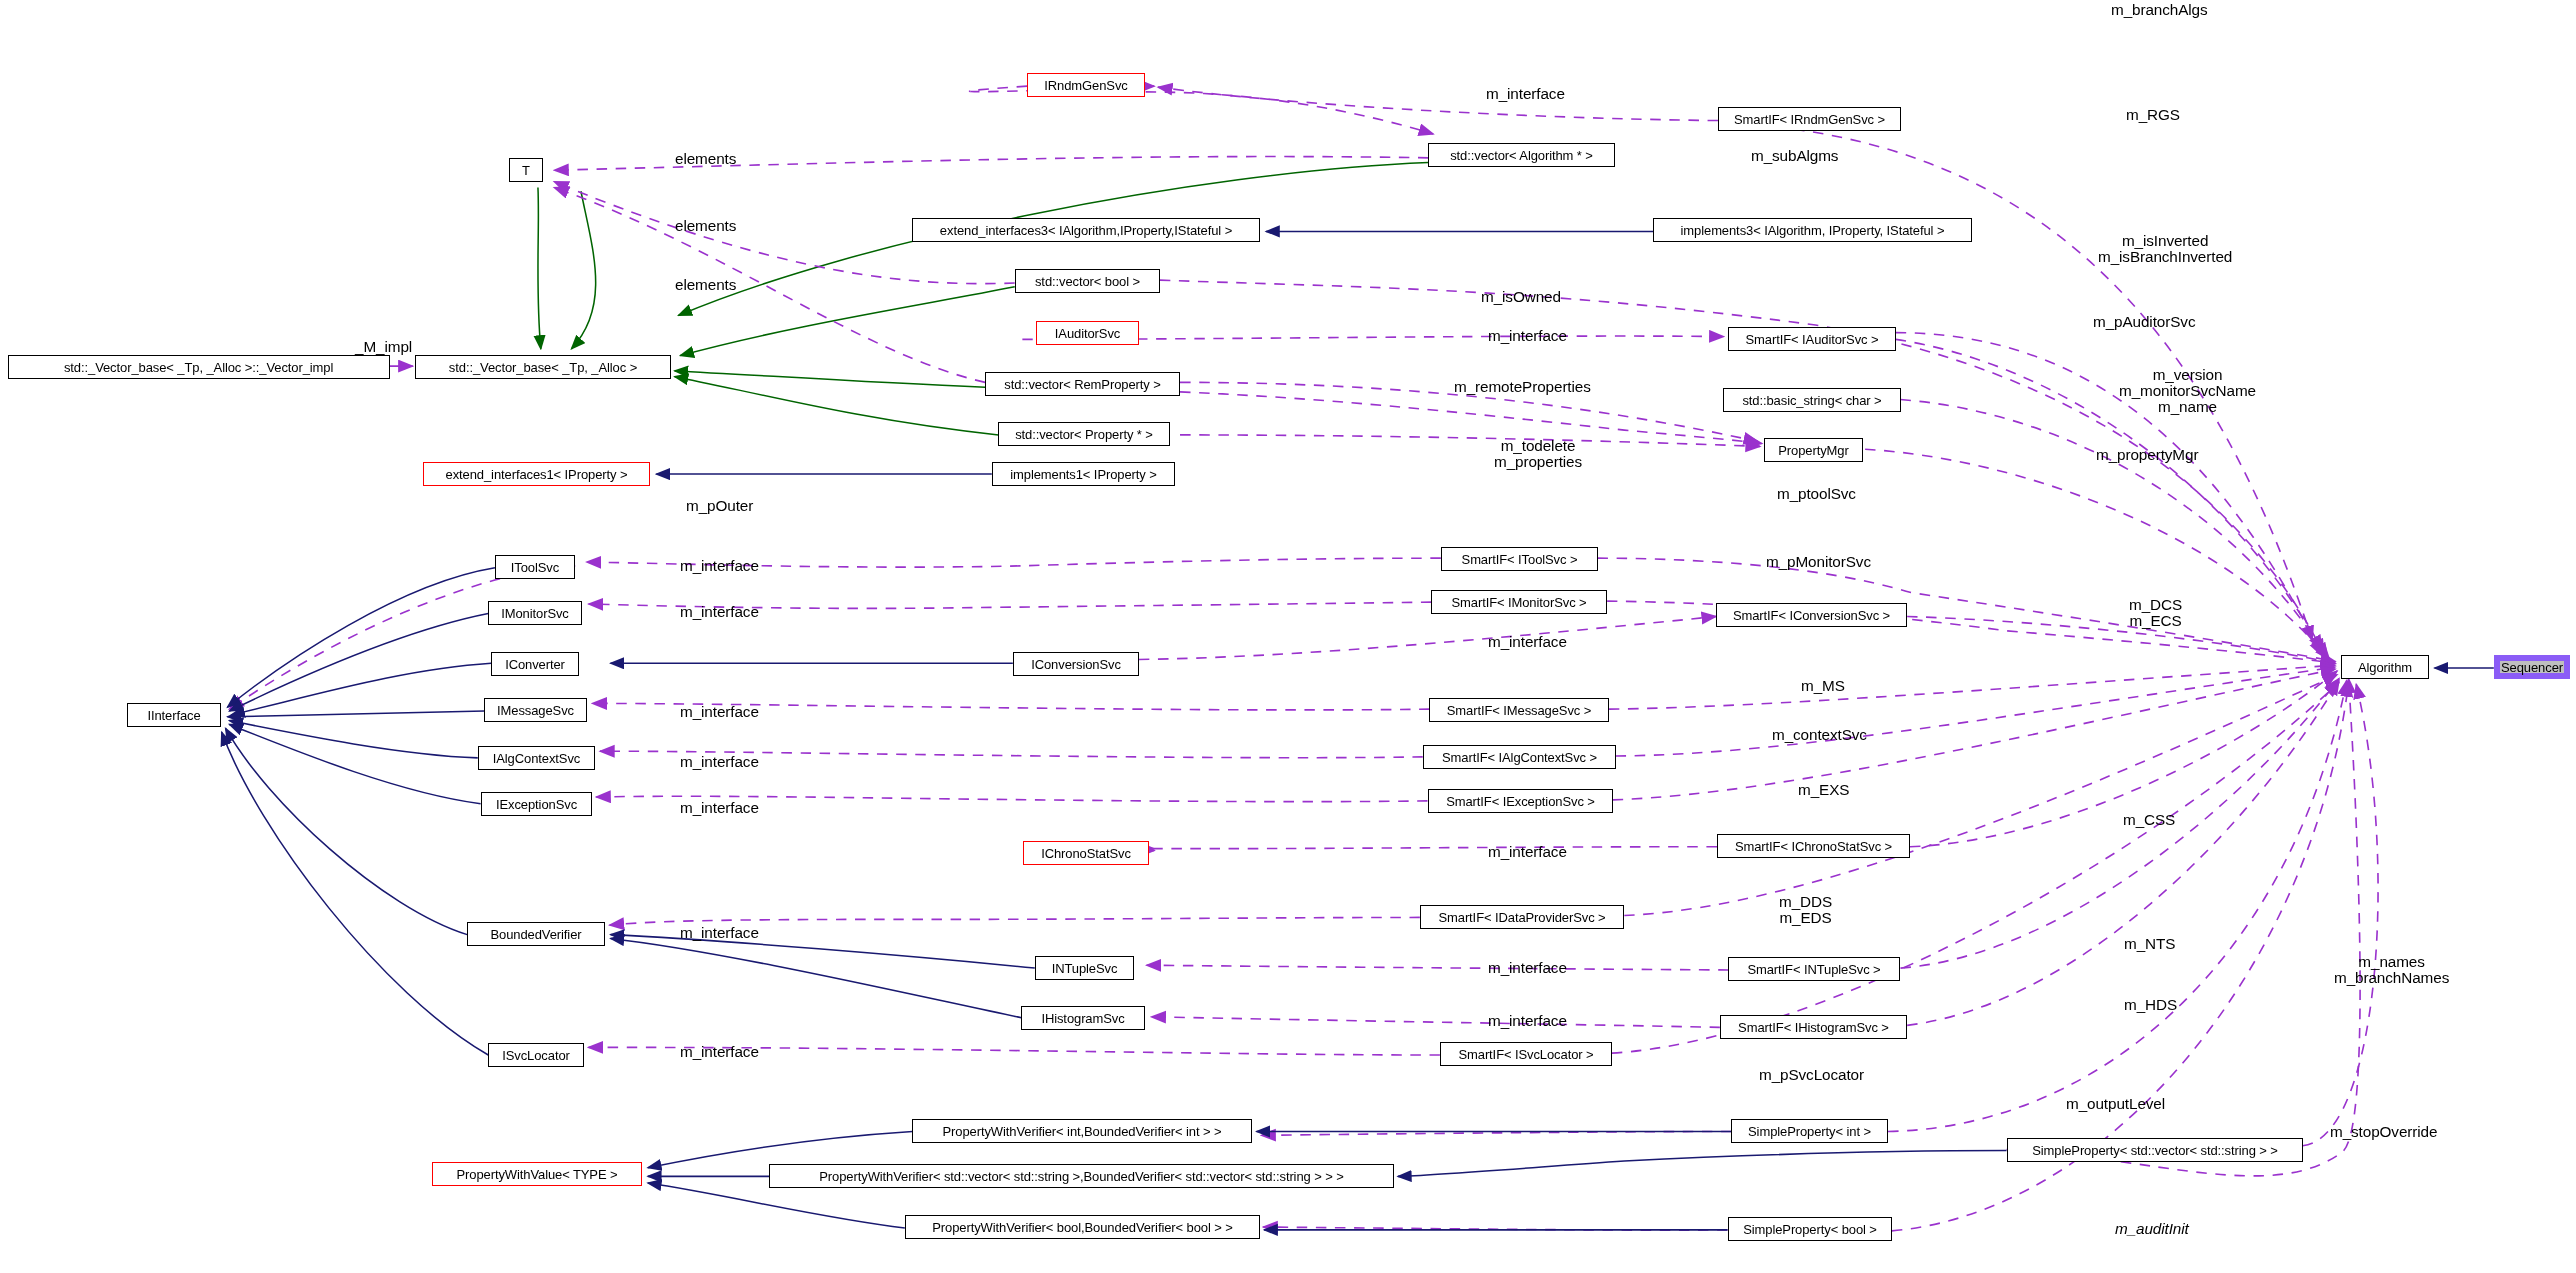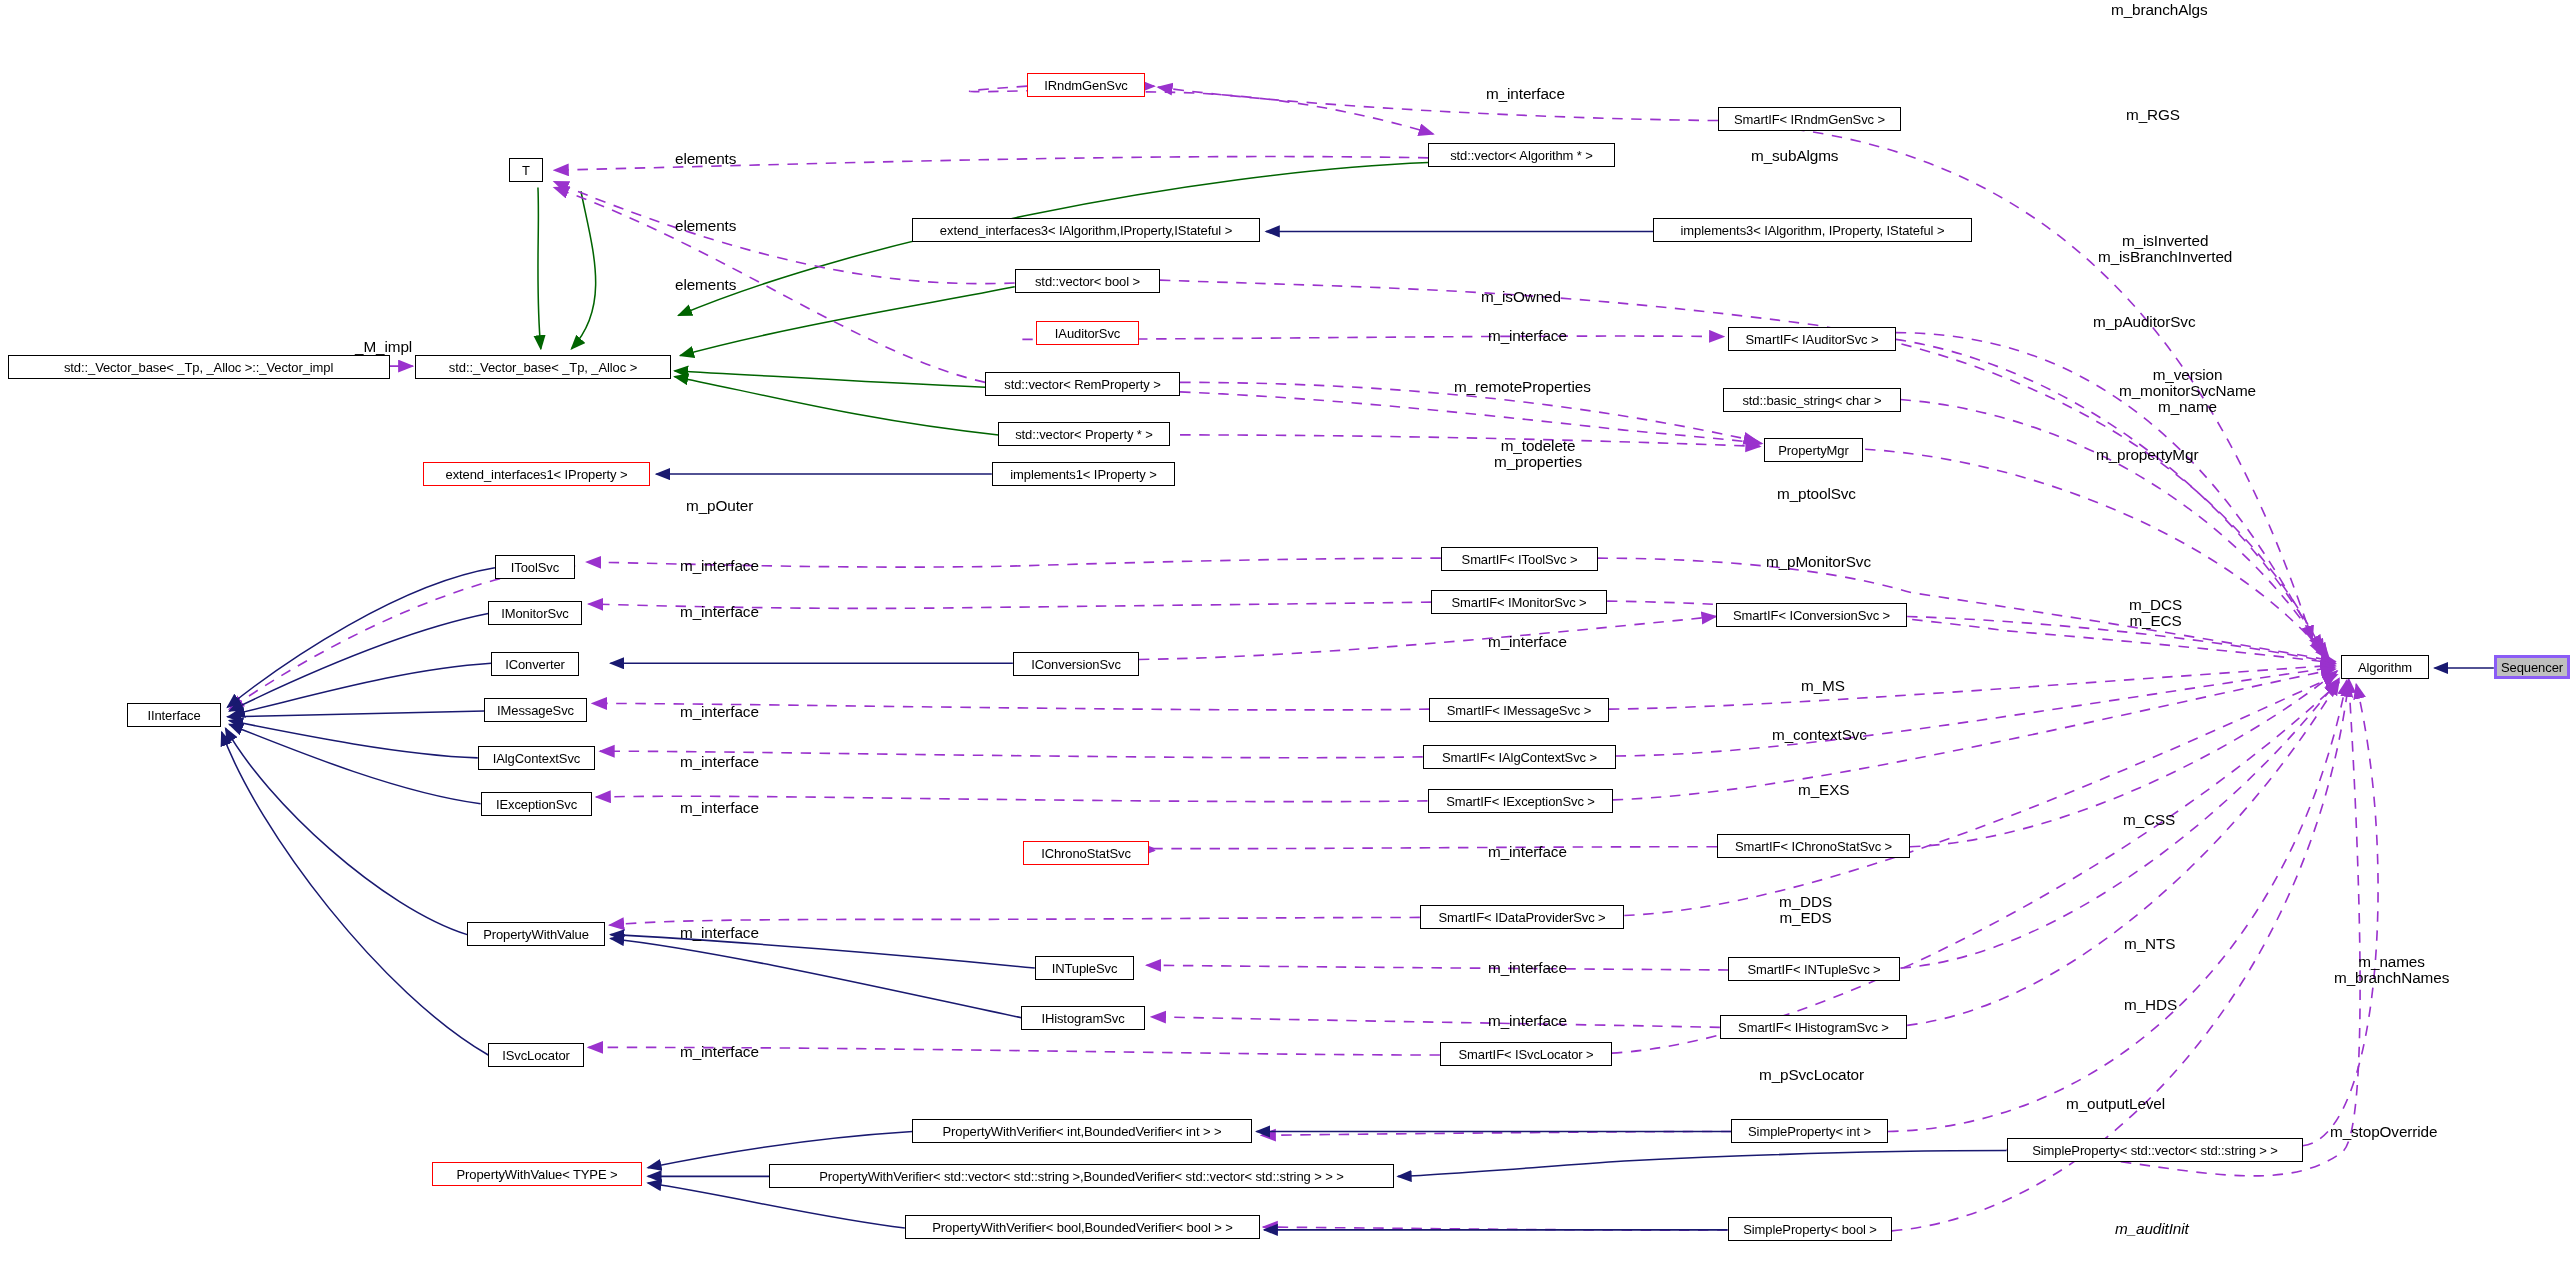--- a/index.html
+++ b/index.html
@@ -22,21 +22,21 @@
     line-height:1;
     display:flex;
     align-items:center;
     justify-content:center;
     white-space:nowrap;
     padding:0 6.7px;
     height:24px;
     letter-spacing:-0.1px;
   }
   .node.red{border:1px solid #ff0000;}
-  .node.grey{background:#bfbfbf;border:3px solid #8b5cf6;}
+  .node.grey{background:#bfbfbf;border:6px solid #8b5cf6;}
   .elabel{
     position:absolute;
     font-size:15.3px;
     color:#000000;
     white-space:nowrap;
     line-height:1.05;
     text-align:center;
     letter-spacing:-0.1px;
   }
 </style>
@@ -147,21 +147,21 @@
       <div class="node" style="left: 509px; top: 158px; width: 34px;">T</div>
       <div class="node red" style="left: 423px; top: 462px; width: 227px;">extend_interfaces1&lt; IProperty &gt;</div>
       <div class="node red" style="left: 432px; top: 1162px; width: 210px;">PropertyWithValue&lt; TYPE &gt;</div>
       <div class="node" style="left: 495px; top: 555px; width: 80px;">IToolSvc</div>
       <div class="node" style="left: 488px; top: 601px; width: 94px;">IMonitorSvc</div>
       <div class="node" style="left: 491px; top: 652px; width: 88px;">IConverter</div>
       <div class="node" style="left: 484px; top: 698px; width: 103px;">IMessageSvc</div>
       <div class="node" style="left: 478px; top: 746px; width: 117px;">IAlgContextSvc</div>
       <div class="node" style="left: 481px; top: 792px; width: 111px;">IExceptionSvc</div>
       <div class="node red" style="left: 1023px; top: 841px; width: 126px;">IChronoStatSvc</div>
-      <div class="node" style="left: 467px; top: 922px; width: 138px;">PropertyWithValue</div>
+      <div class="node" style="left: 467px; top: 922px; width: 138px;">BoundedVerifier</div>
       <div class="node" style="left: 1035px; top: 956px; width: 99px;">INTupleSvc</div>
       <div class="node" style="left: 1021px; top: 1006px; width: 124px;">IHistogramSvc</div>
       <div class="node" style="left: 488px; top: 1043px; width: 96px;">ISvcLocator</div>
       <div class="node" style="left: 127px; top: 703px; width: 94px;">IInterface</div>
       <div class="node red" style="left: 1027px; top: 73px; width: 118px;">IRndmGenSvc</div>
       <div class="node red" style="left: 1036px; top: 321px; width: 103px;">IAuditorSvc</div>
       <div class="node" style="left: 912px; top: 218px; width: 348px;">extend_interfaces3&lt; IAlgorithm,IProperty,IStateful &gt;</div>
       <div class="node" style="left: 1015px; top: 269px; width: 145px;">std::vector&lt; bool &gt;</div>
       <div class="node" style="left: 985px; top: 372px; width: 195px;">std::vector&lt; RemProperty &gt;</div>
       <div class="node" style="left: 998px; top: 422px; width: 172px;">std::vector&lt; Property * &gt;</div>

